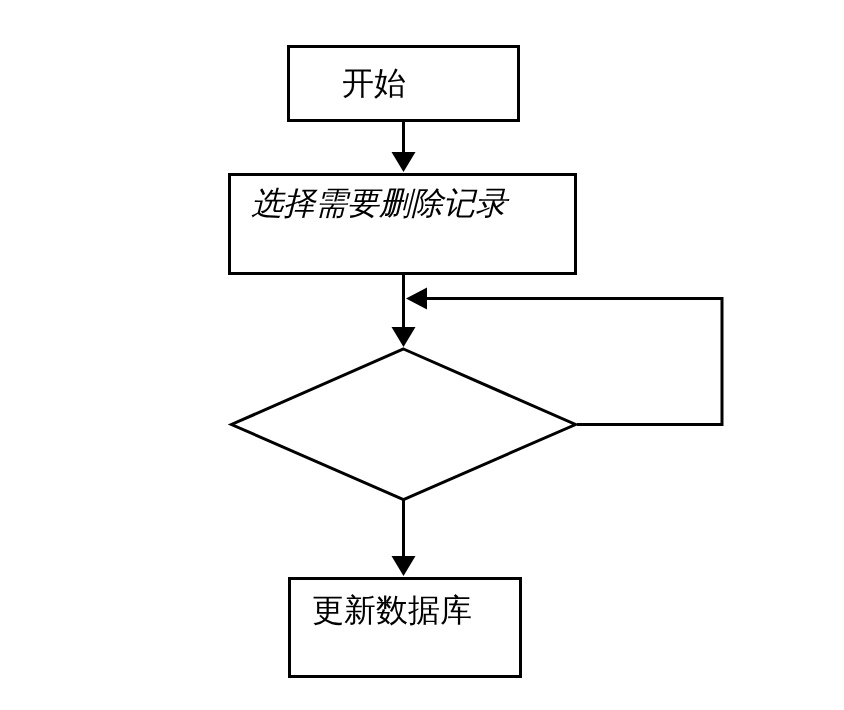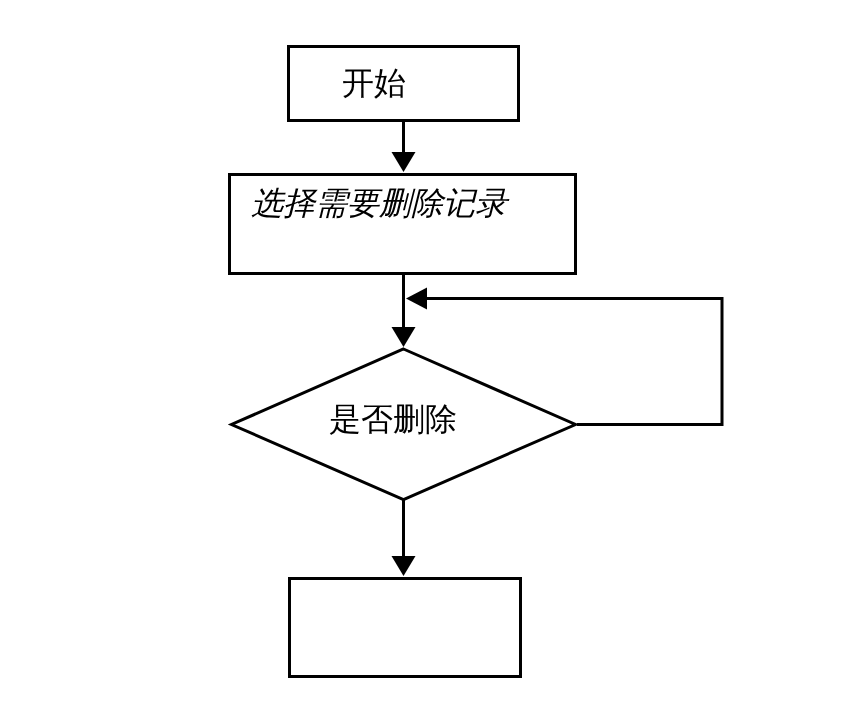--- a/index.html
+++ b/index.html
@@ -66,16 +66,16 @@
 
     <polygon points="403.5,349 575.5,424.5 403.5,499.5 231.5,424.5" fill="#ffffff" stroke="#000000" stroke-width="3" stroke-linejoin="miter"></polygon>
 
     <rect x="289.5" y="578.5" width="231" height="98" fill="#ffffff" stroke="#000000" stroke-width="3"></rect>
   </svg>
 
   <div class="node-label label-start">开始</div>
 
   <div class="node-label label-select">选择需要删除记录</div>
 
-  <div class="node-label label-decide">是否删除</div>
 
+  <div class="node-label label-update">更新数据库</div>
 
 </div>
 
 </body></html>

